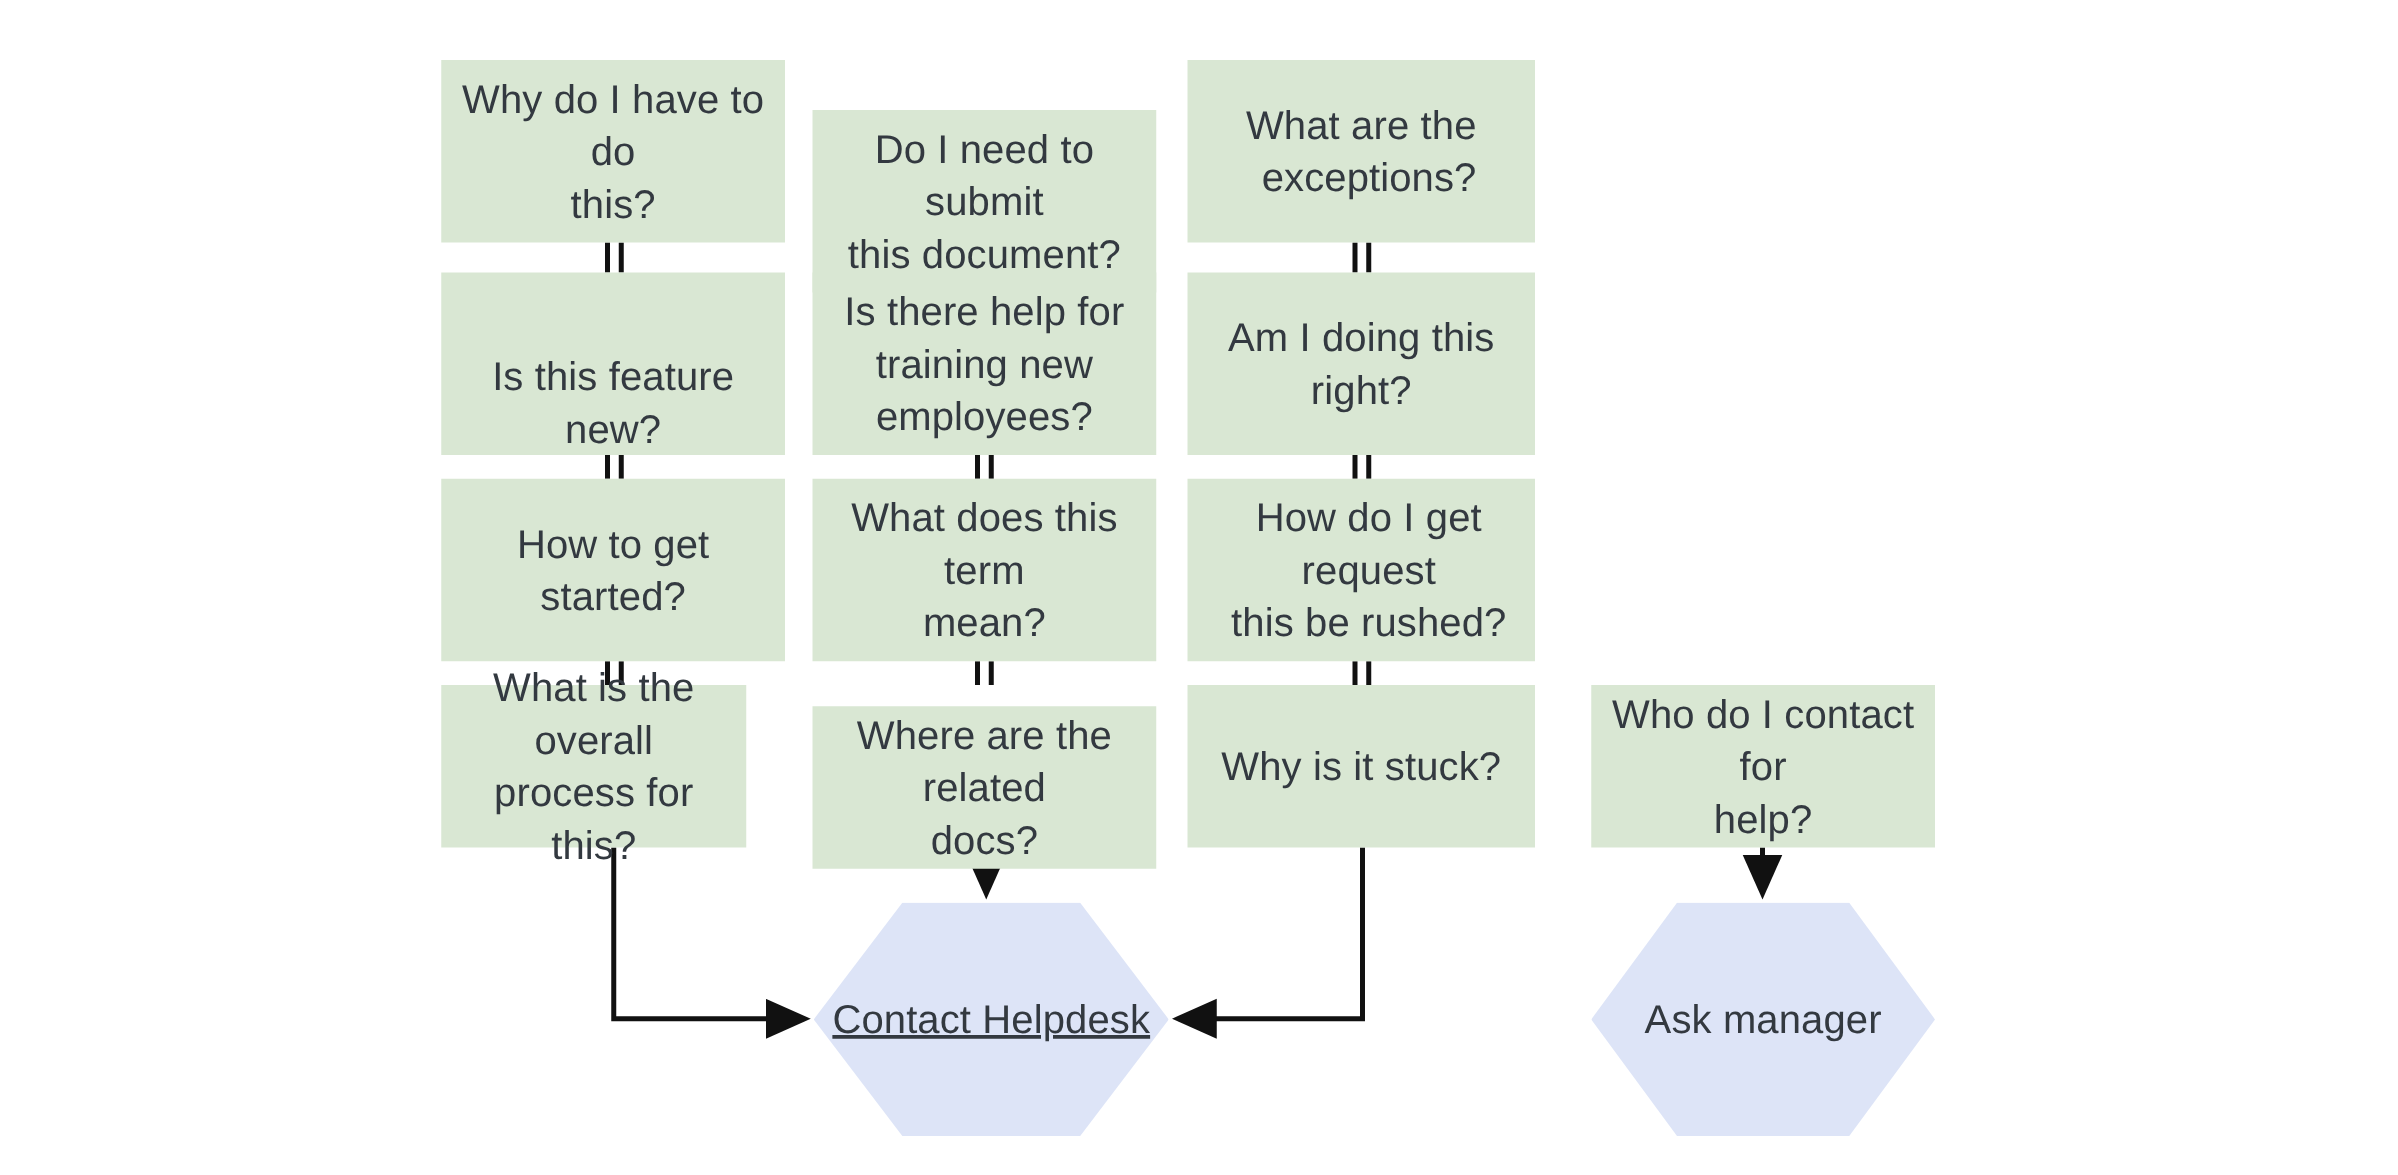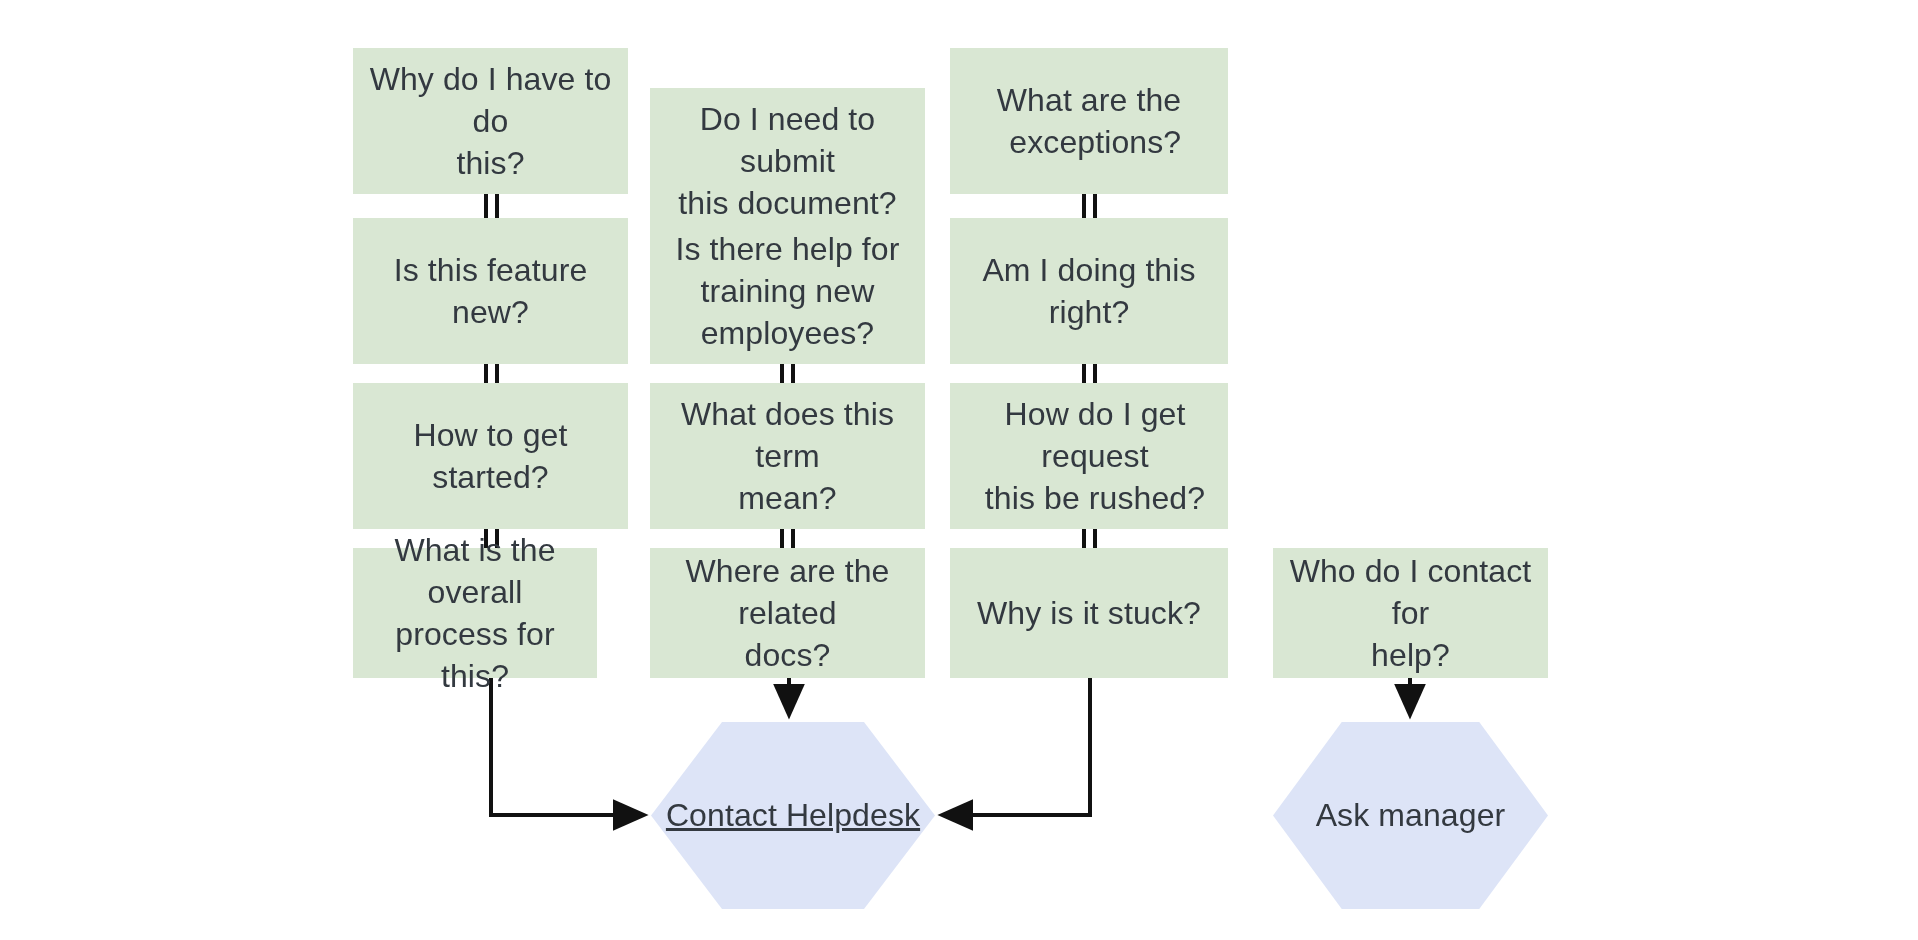--- a/index.html
+++ b/index.html
@@ -128,21 +128,21 @@
   </div>
   <div class="node question" style="left:650px; top:48px; width:275px; height:146px;margin-top:40px;">
     <span class="label">Do I need to submit
 this document?</span>
   </div>
   <div class="node question" style="left:950px; top:48px; width:278px; height:146px;text-align:right;">
     <span class="label">What are the
 exceptions?</span>
   </div>
 
-  <div class="node question" style="left:353px; top:218px; width:275px; height:146px;">
+  <div class="node question" style="left:353px; top:218px; width:275px; height:146px;align-items:flex-end;">
     <span class="label">Is this feature new?</span>
   </div>
   <div class="node question" style="left:650px; top:218px; width:275px; height:146px;">
     <span class="label">Is there help for
 training new
 employees?</span>
   </div>
   <div class="node question" style="left:950px; top:218px; width:278px; height:146px;">
     <span class="label">Am I doing this right?</span>
   </div>
@@ -156,21 +156,21 @@
   </div>
   <div class="node question" style="left:950px; top:383px; width:278px; height:146px;padding-left:12px;">
     <span class="label">How do I get request
 this be rushed?</span>
   </div>
 
   <div class="node question" style="left:353px; top:548px; width:244px; height:130px;">
     <span class="label">What is the overall
 process for this?</span>
   </div>
-  <div class="node question" style="left:650px; top:548px; width:275px; height:130px;">
+  <div class="node question" style="left:650px; top:565px; width:275px; height:130px;">
     <span class="label">Where are the related
 docs?</span>
   </div>
   <div class="node question" style="left:950px; top:548px; width:278px; height:130px;">
     <span class="label">Why is it stuck?</span>
   </div>
   <div class="node question" style="left:1273px; top:548px; width:275px; height:130px;">
     <span class="label">Who do I contact for
 help?</span>
   </div>

